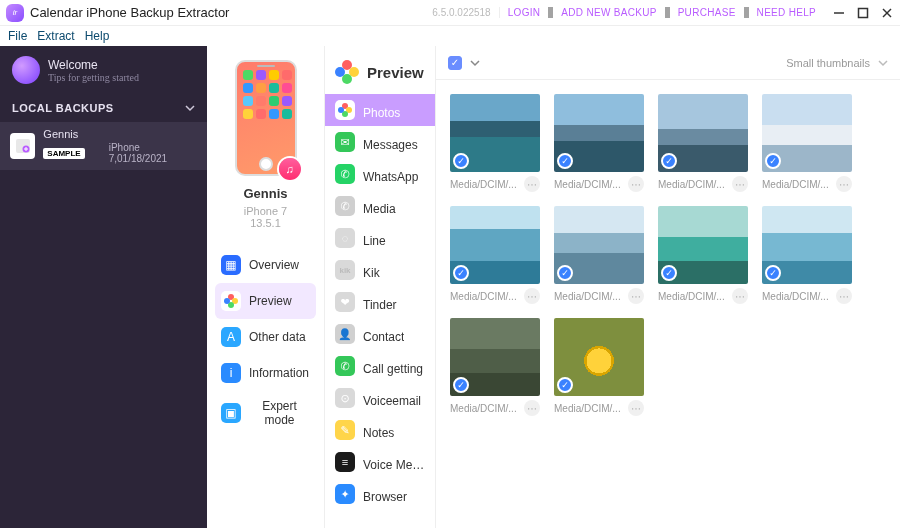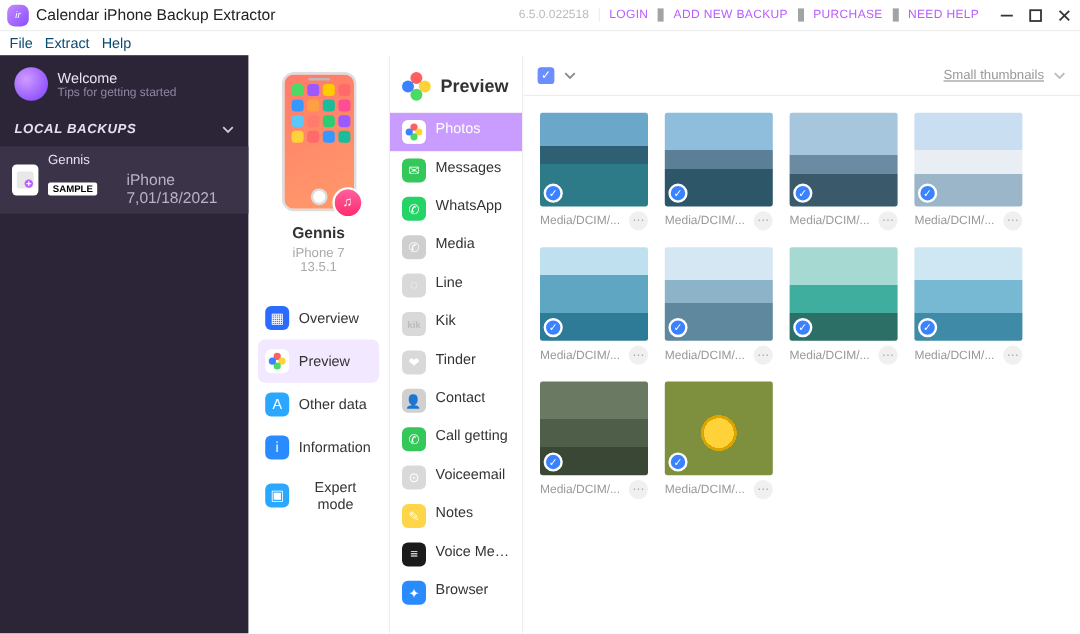--- a/index.html
+++ b/index.html
@@ -22,31 +22,31 @@
   .menu-item { margin-right: 10px; cursor:pointer; }
 
   
   .main { display:flex; height: calc(100% - 46px); }
 
   
   .sidebar { width:207px; background:#2c2538; color:#cfc9da; display:flex; flex-direction:column; }
   .welcome { display:flex; align-items:center; padding:10px 12px; gap:8px; }
   .welcome-avatar { width:28px; height:28px; border-radius:50%; background: radial-gradient(circle at 35% 35%, #d19bff, #7a3dff); }
   .welcome-title { font-size:12px; color:#e9e4f2; }
-  .welcome-sub { font-size:10px; color:#8e87a0; }
-  .section-header { display:flex; align-items:center; justify-content:space-between; padding:8px 12px; font-size:11px; letter-spacing:.5px; color:#e6e1f0; font-weight:600; cursor:pointer;font-style:italic; }
+  .welcome-sub { font-size:10px; color:#8e87a0;font-family:Liberation Serif, serif; }
+  .section-header { display:flex; align-items:center; justify-content:space-between; padding:8px 12px; font-size:11px; letter-spacing:.5px; color:#e6e1f0; font-weight:600; cursor:pointer; }
   .chevron { width:10px; height:10px; }
   .backup-item { display:flex; align-items:center; gap:8px; padding:6px 10px; background:#3b3449; cursor:pointer; }
   .backup-icon { width:26px; height:26px; border-radius:4px; background:#fff; display:flex; align-items:center; justify-content:center; }
   .backup-icon svg { width:16px; height:16px; }
   .backup-text { display:flex; flex-direction:column; gap:2px; }
   .backup-name { font-size:11px; color:#e6e1f0; }
   .badge-row { display:flex; align-items:center; gap:4px; }
   .sample-badge { background:#fff; color:#000; font-size:8px; padding:1px 4px; font-weight:700; border-radius:2px; }
-  .backup-meta { font-size:13px; color:#b9b3c7;padding-left:20px; }
+  .backup-meta { font-size:10px; color:#b9b3c7;padding-left:20px; }
 
   
   .device-col { width:118px; border-right:1px solid #eee; padding:14px 8px; text-align:center; }
   .phone { width:62px; height:116px; margin:0 auto 10px; border:2px solid #ddd; border-radius:10px; position:relative; background:linear-gradient(160deg,#ff7b6b,#ff9a6a); padding:8px 6px; }
   .phone::before { content:""; position:absolute; top:3px; left:50%; transform:translateX(-50%); width:18px; height:2px; background:#bbb; border-radius:2px; }
   .phone::after { content:""; position:absolute; bottom:3px; left:50%; transform:translateX(-50%); width:10px; height:10px; border:2px solid #ddd; border-radius:50%; background:#fff; }
   .phone-grid { display:grid; grid-template-columns:repeat(4,1fr); gap:3px; }
   .app-dot { width:10px; height:10px; border-radius:3px; }
   .music-badge { position:absolute; right:-6px; bottom:-6px; width:22px; height:22px; border-radius:50%; background:linear-gradient(#ff5f9e,#ff2d6f); display:flex; align-items:center; justify-content:center; color:#fff; font-size:11px; box-shadow:0 0 0 2px #fff; }
   .device-name { font-size:13px; font-weight:600; color:#333; margin-bottom:4px; }
@@ -56,32 +56,32 @@
   .nav-item { display:flex; align-items:center; gap:8px; padding:8px 6px; border-radius:6px; font-size:12px; color:#333; cursor:pointer; }
   .nav-item.active { background:#f2e8ff; }
   .nav-icon { width:20px; height:20px; border-radius:5px; display:flex; align-items:center; justify-content:center; color:#fff; font-size:12px; flex:none; }
 
   
   .cat-col { width:110px; display:flex; flex-direction:column; }
   .cat-header { display:flex; align-items:center; gap:8px; padding:14px 10px 10px; }
   .cat-header-icon { width:24px; height:24px; border-radius:50%; background:#fff; position:relative; }
   .petal { position:absolute; width:10px; height:10px; border-radius:50%; }
   .cat-title { font-size:15px; font-weight:600; }
-  .cat-item { display:flex; align-items:flex-start; gap:8px; padding:6px 10px; font-size:12px; color:#333; cursor:pointer; }
+  .cat-item { display:flex; align-items:flex-end; gap:8px; padding:6px 10px; font-size:12px; color:#333; cursor:pointer; }
   .cat-item.active { background:#c99dff; color:#fff; }
   .cat-item .ci-icon { width:20px; height:20px; border-radius:5px; flex:none; display:flex; align-items:center; justify-content:center; font-size:11px; color:#fff; }
   .cat-item .ci-label { white-space:nowrap; overflow:hidden; text-overflow:ellipsis; }
 
   
   .content { flex:1; display:flex; flex-direction:column; border-left:1px solid #eee; }
   .toolbar { height:34px; display:flex; align-items:center; padding:0 12px; border-bottom:1px solid #eee; gap:8px; }
   .checkbox { width:14px; height:14px; border-radius:3px; border:1px solid #6a8dff; background:#6a8dff; display:flex; align-items:center; justify-content:center; color:#fff; font-size:10px; cursor:pointer; }
   .dd-chevron { width:10px; height:10px; cursor:pointer; color:#888; }
   .tool-spacer { flex:1; }
-  .view-label { font-size:11px; color:#999;text-decoration:underline; }
+  .view-label { font-size:11px; color:#999; }
   .thumbs-wrap { flex:1; overflow:auto; padding:14px 14px 0; }
   .thumbs { display:flex; flex-wrap:wrap; gap:14px; align-content:flex-start; }
   .thumb { width:90px; }
   .thumb-img { width:90px; height:78px; border-radius:2px; position:relative; background:#89b; }
   .thumb-check { position:absolute; left:3px; bottom:3px; width:16px; height:16px; border-radius:50%; background:#3a82ff; border:2px solid #fff; display:flex; align-items:center; justify-content:center; color:#fff; font-size:9px; }
   .thumb-meta { display:flex; align-items:center; justify-content:space-between; margin-top:4px; }
   .thumb-path { font-size:10px; color:#999; white-space:nowrap; overflow:hidden; text-overflow:ellipsis; max-width:70px; }
   .thumb-more { width:16px; height:16px; border-radius:50%; background:#f0f0f0; color:#aaa; display:flex; align-items:center; justify-content:center; font-size:10px; cursor:pointer; }
 
   .footer { height:46px; border-top:1px solid #eee; display:flex; align-items:center; padding:0 16px; gap:14px; }

